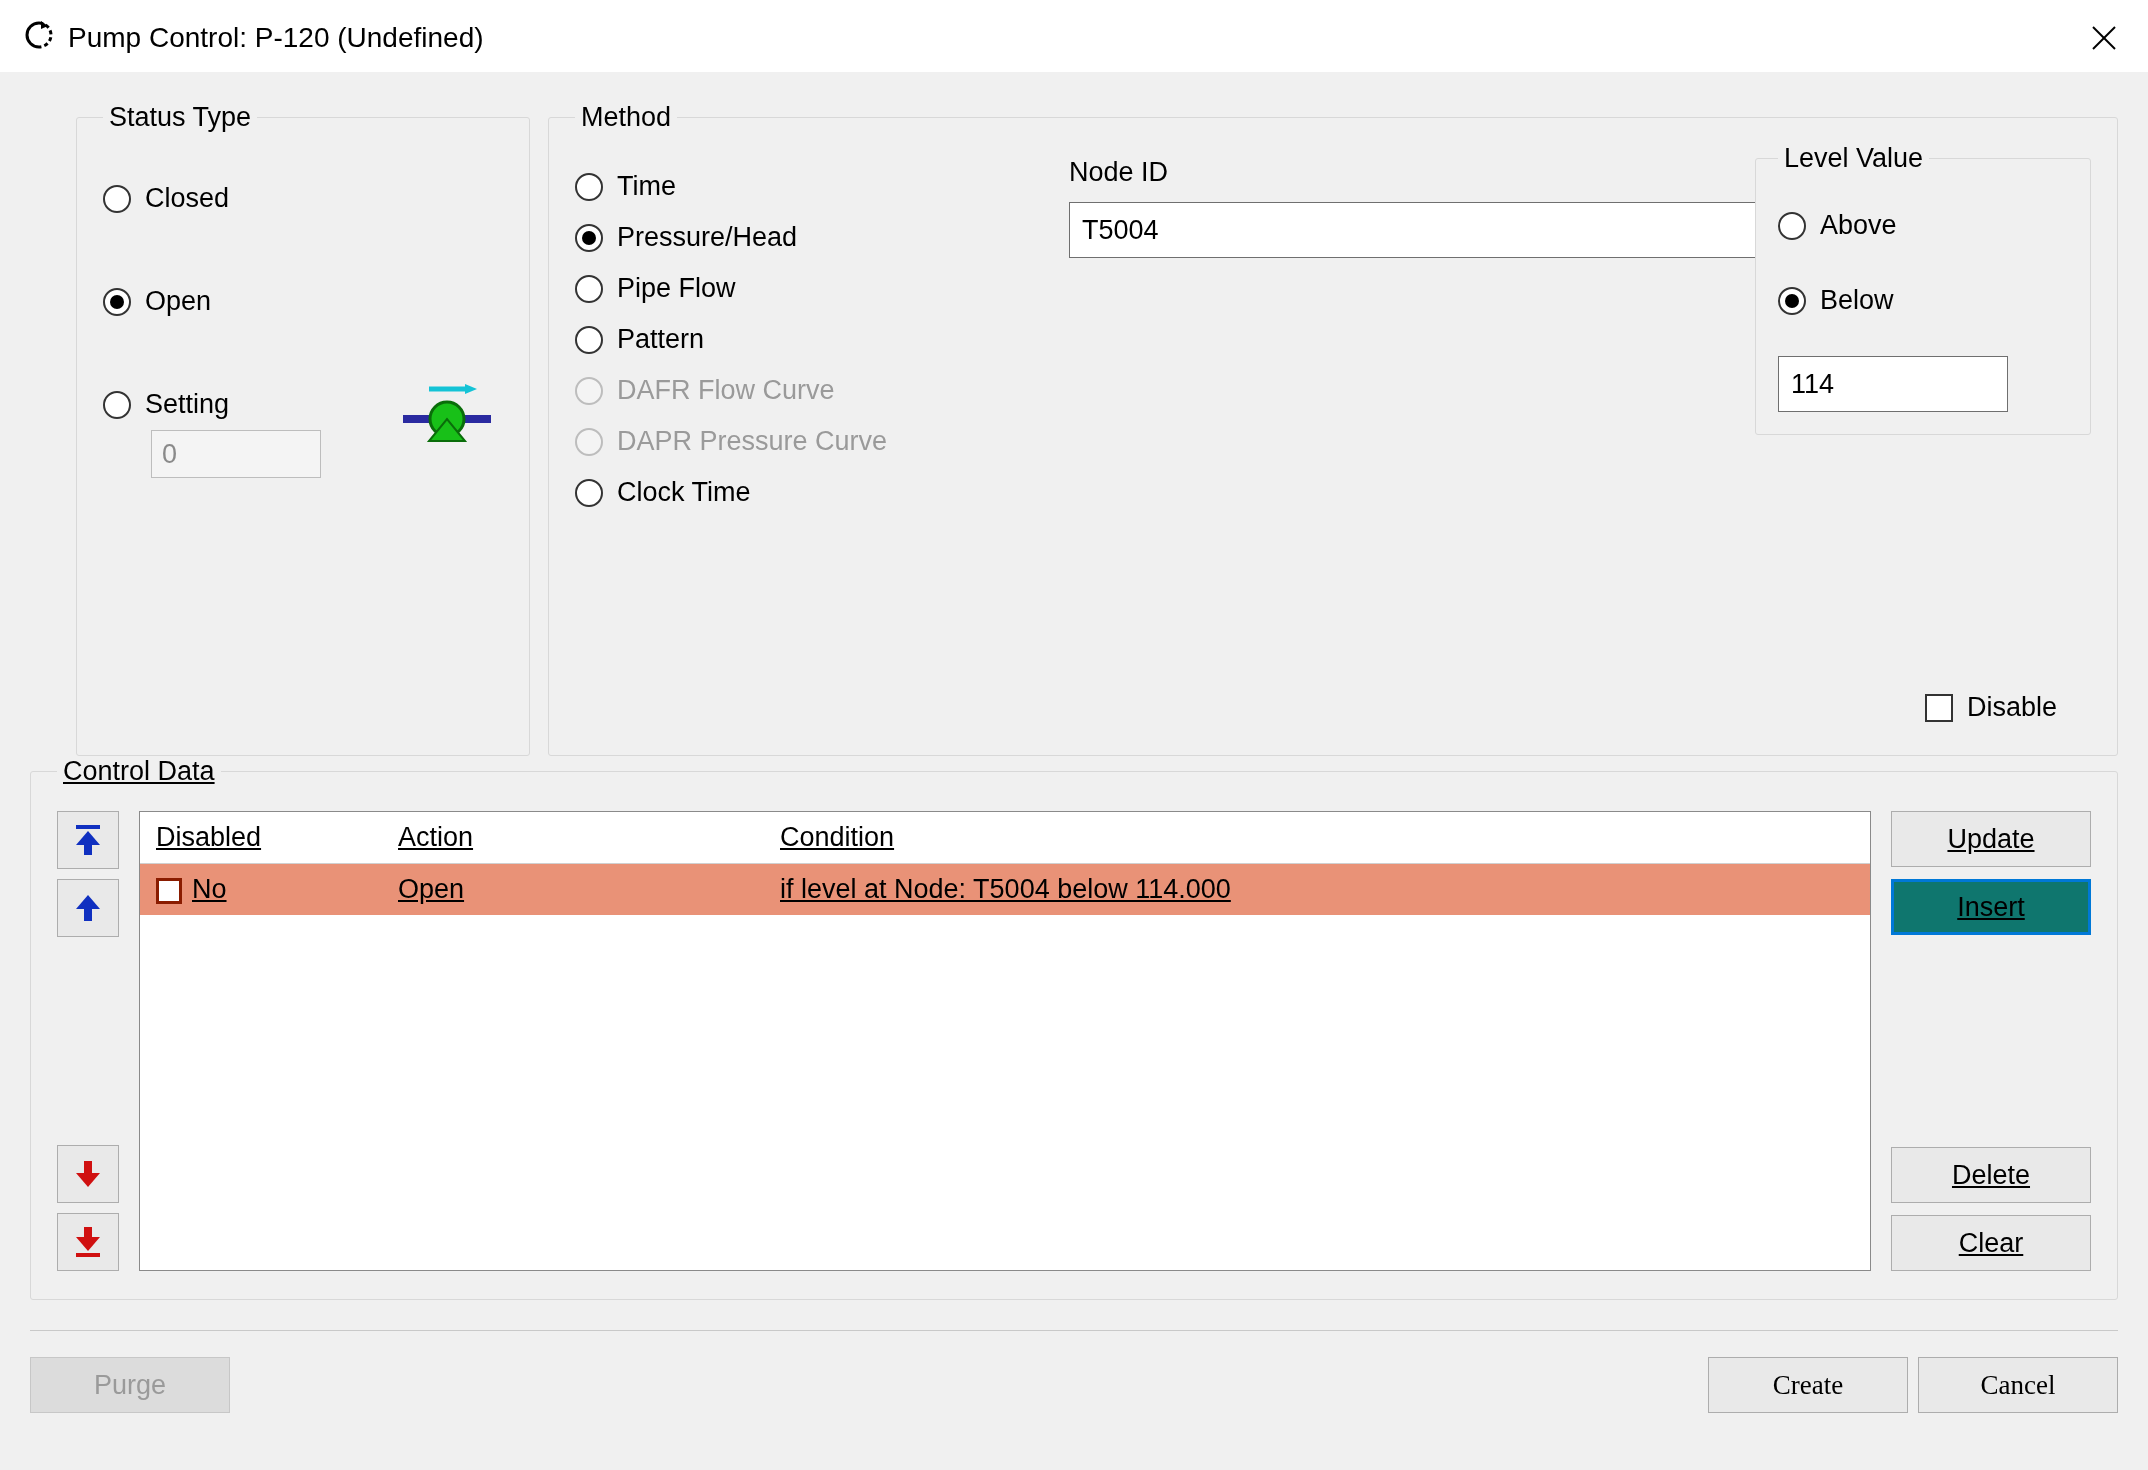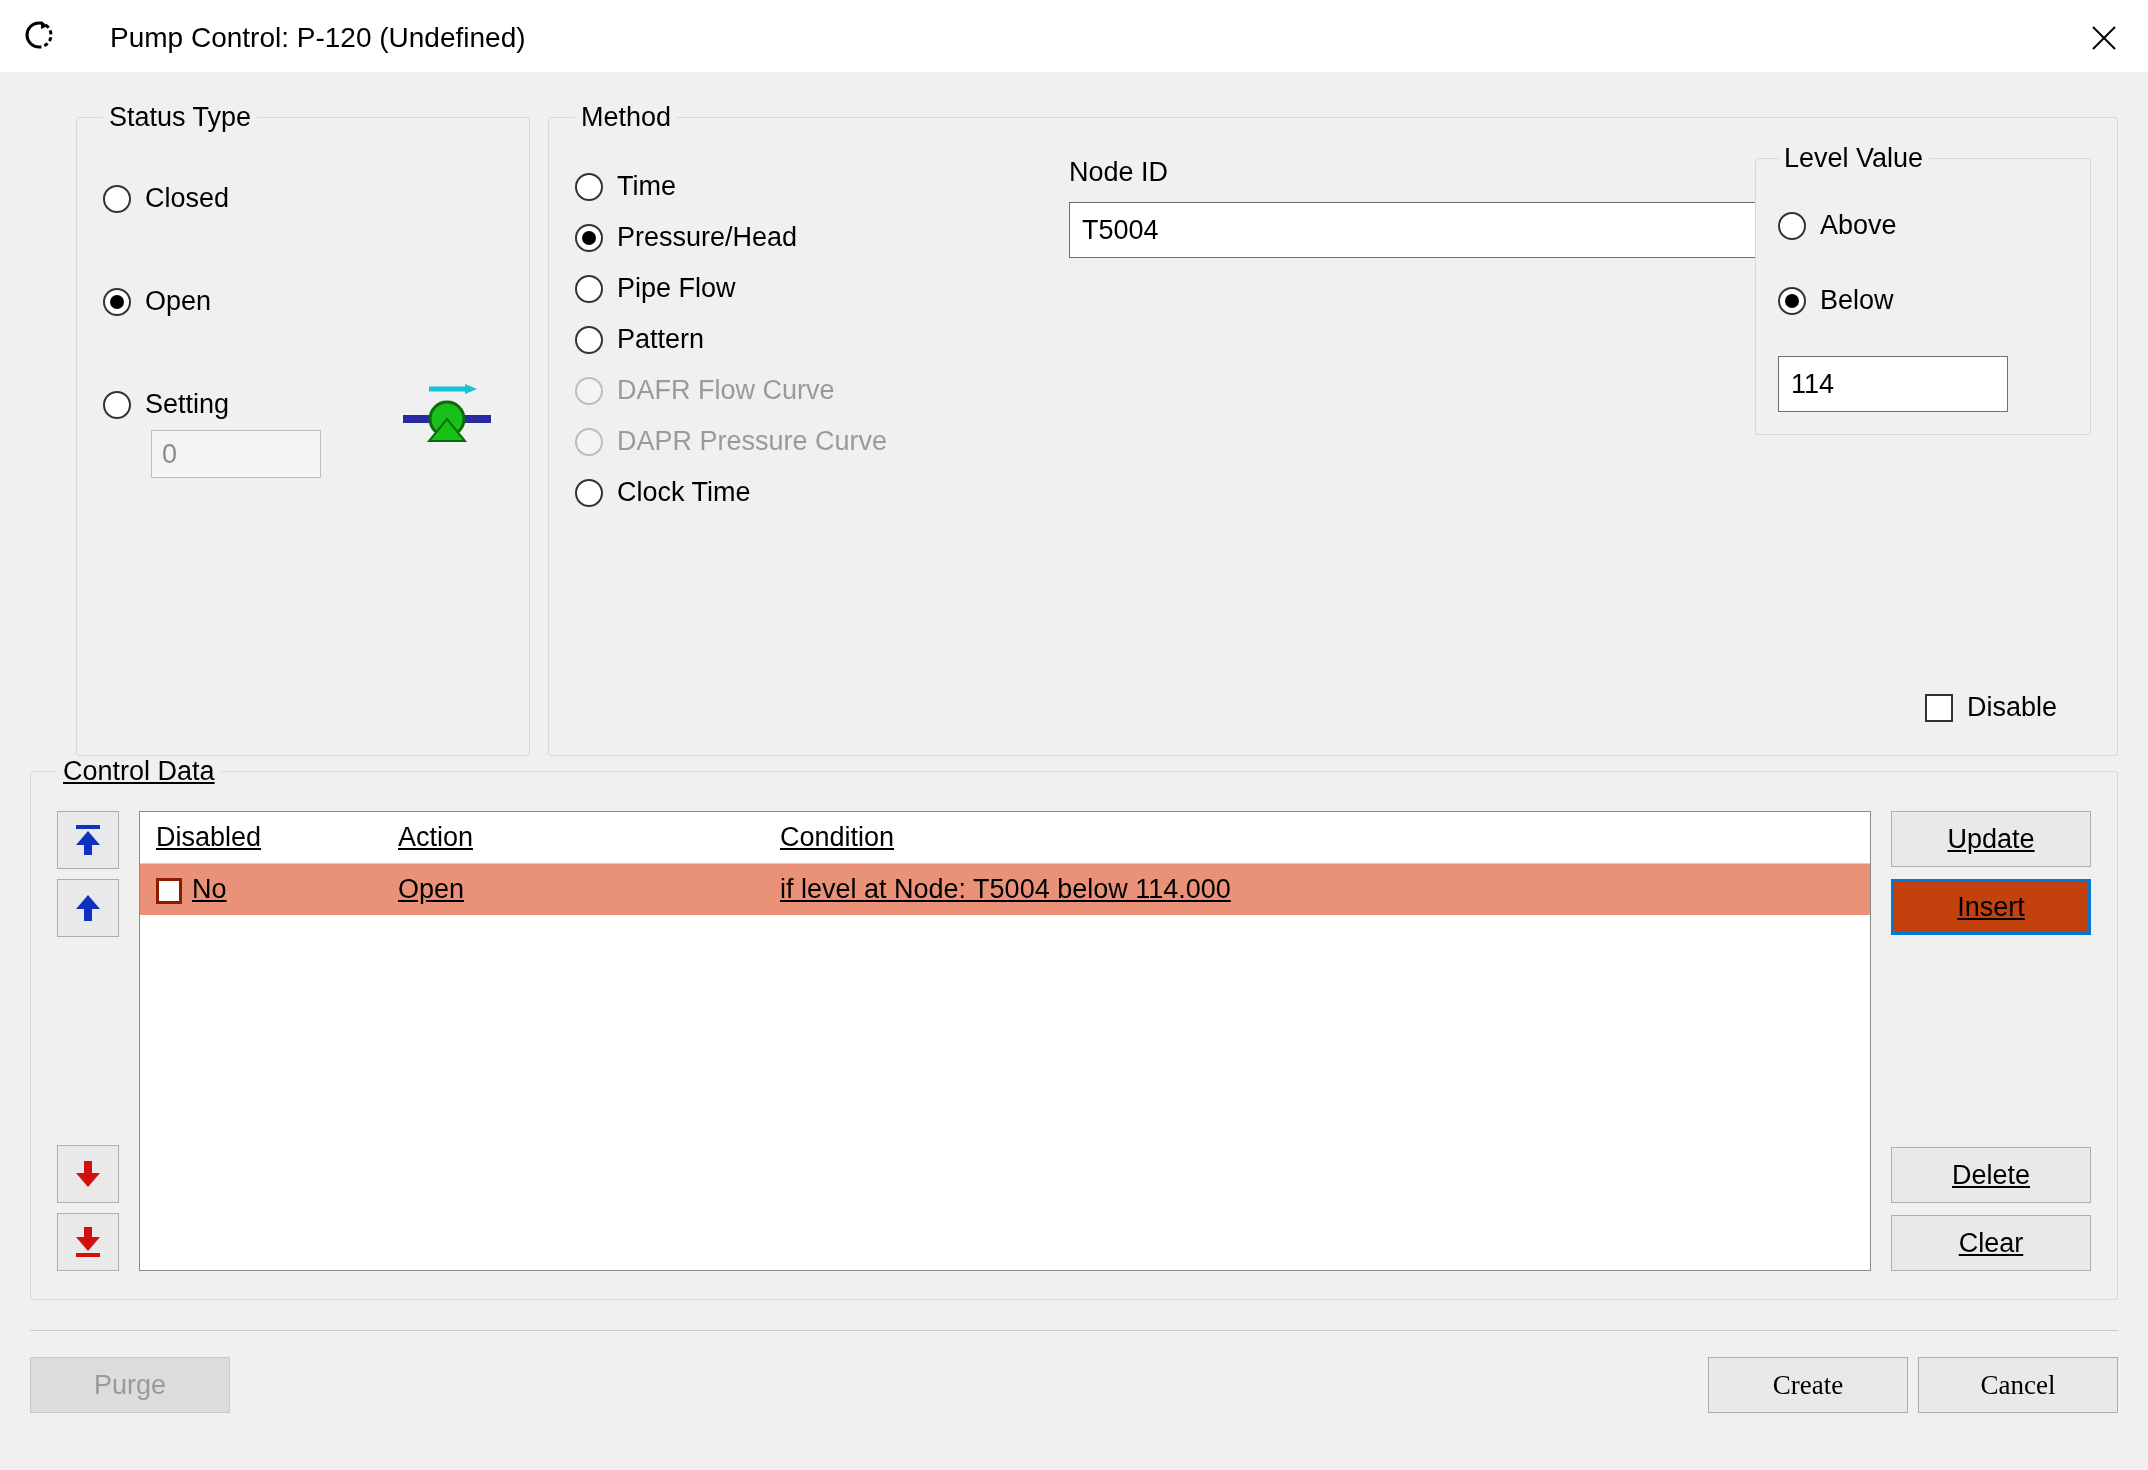--- a/index.html
+++ b/index.html
@@ -16,21 +16,20 @@
     position:relative;
     font-size:27px;
     box-sizing:border-box;
     padding:0 0 20px 0;
   }
   .titlebar{
     display:flex;align-items:center;
     height:56px;
     padding:10px 20px 6px 24px;
     background:#fff;
-    gap:42px;
   }
   .titlebar .title{font-size:28px;color:#000;}
   .titlebar .close{
     margin-left:auto;
     width:48px;height:48px;
     display:flex;align-items:center;justify-content:center;
     font-size:36px;color:#333;
     font-family:Arial,sans-serif;
     cursor:default;
   }
@@ -179,21 +178,21 @@
     vertical-align:middle;margin-right:10px;
     box-sizing:border-box;
   }
   .side-col{width:200px;display:flex;flex-direction:column;gap:12px;}
   .side-col .spacer{flex:1;}
   .btn{
     height:56px;border:1px solid #adadad;background:#e9e9e9;
     font-size:27px;display:flex;align-items:center;justify-content:center;
     box-sizing:border-box;
   }
-  .btn.focus{border:3px solid #0078d7;background:#c2410c;}
+  .btn.focus{border:3px solid #0078d7;background:#0f766e;}
 
   .footer{
     margin:20px 30px 0 30px;
     border-top:1px solid #c9c9c9;
     padding-top:26px;
     display:flex;align-items:center;
   }
   .footer .btn{width:200px;}
   .footer .btn.disabled{color:#9a9a9a;background:#dcdcdc;border-color:#c7c7c7;}
   .footer .right{margin-left:auto;display:flex;gap:10px;font-family:Liberation Serif, serif;}

